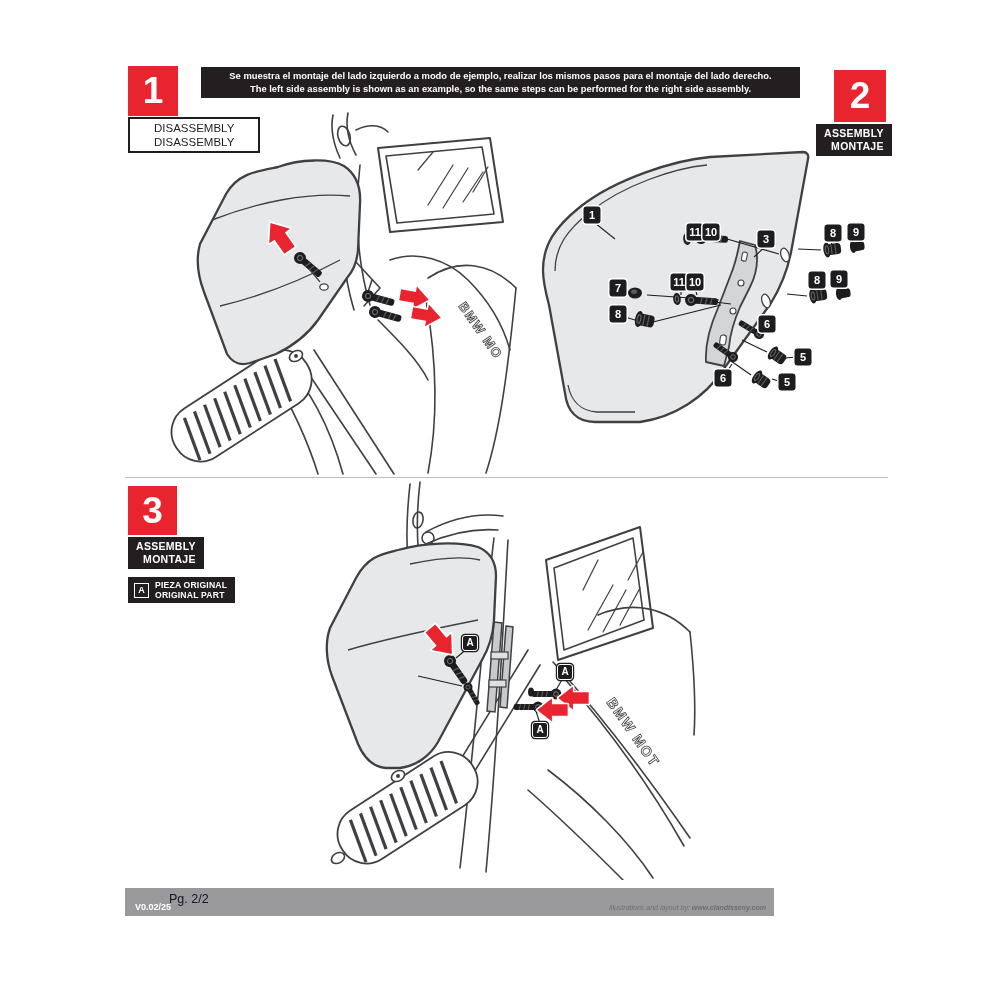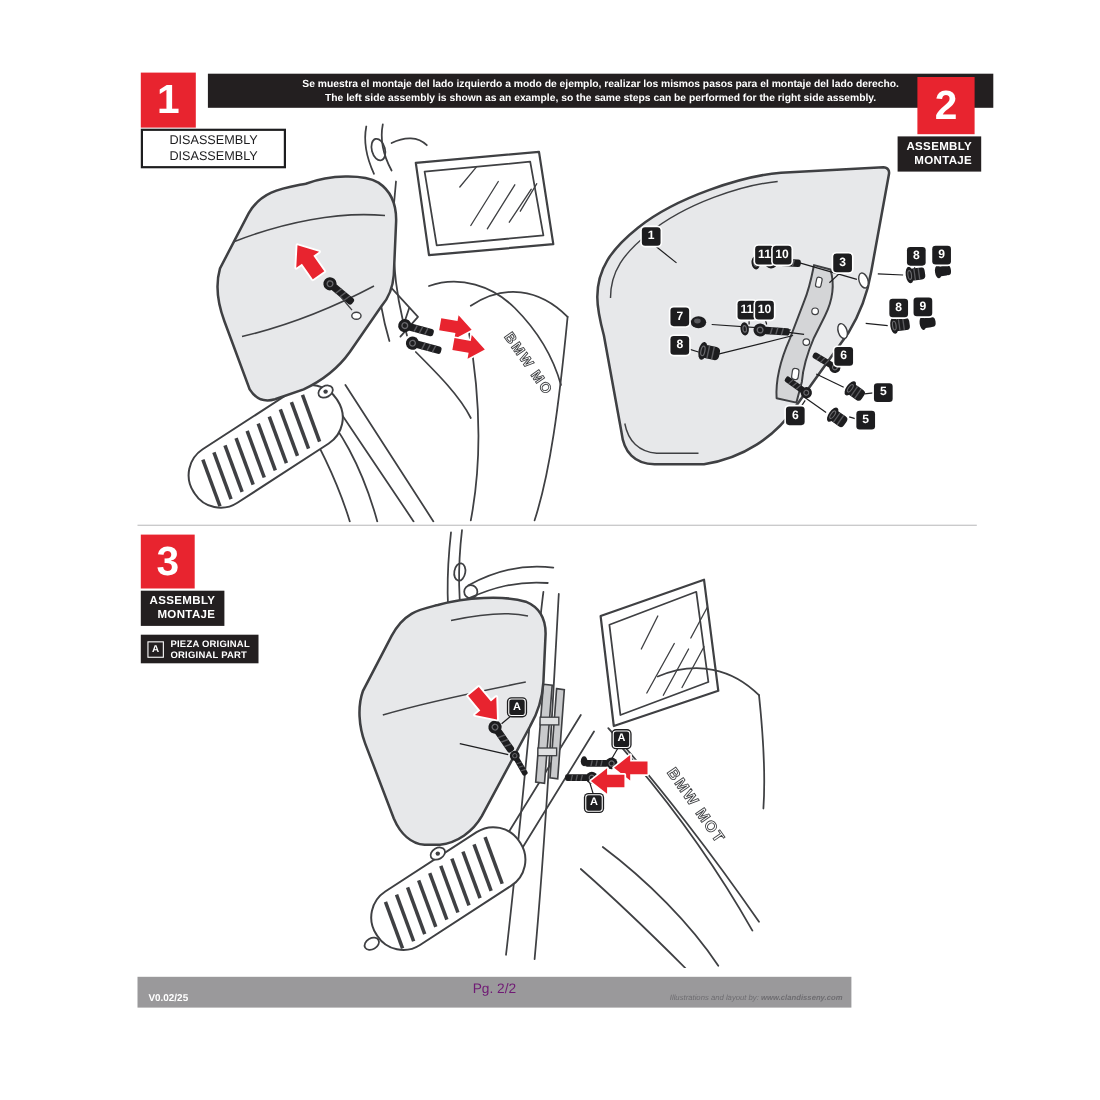--- a/index.html
+++ b/index.html
@@ -1,19 +1,19 @@
 <!DOCTYPE html>
 <html><head>
 <meta charset="utf-8">
 <style>
   html,body{margin:0;padding:0;background:#fff;}
   .page{position:relative;width:1000px;height:1000px;background:#ffffff;overflow:hidden;
         font-family:"Liberation Sans","DejaVu Sans",sans-serif;color:#1d1d1f;}
   
-  .banner{position:absolute;left:189px;top:67px;width:714px;height:29px;background:#231f20;
+  .banner{position:absolute;left:201px;top:67px;width:599px;height:29px;background:#231f20;
           color:#fff;font-size:9.4px;font-weight:bold;text-align:center;line-height:13px;padding-top:2px;}
   
   .step-num{position:absolute;width:50px;height:50px;background:#e8242f;color:#fff;display:flex;
             align-items:center;justify-content:center;font-size:37px;font-weight:bold;}
   .step-label-outline{position:absolute;background:#fff;border:2.5px solid #1d1d1f;color:#1d1d1f;
             font-size:11.5px;font-weight:normal;line-height:14px;padding:2px 24px;white-space:nowrap;}
   .step-label-solid{position:absolute;background:#231f20;color:#fff;font-size:10.5px;font-weight:bold;
             line-height:13px;padding:3px 8px;text-align:right;white-space:nowrap;letter-spacing:.3px;}
   .legend{position:absolute;background:#231f20;color:#fff;display:flex;align-items:center;gap:6px;
             padding:3px 8px 3px 6px;}
@@ -26,21 +26,21 @@
   
   .co{position:absolute;min-width:17px;height:17px;box-sizing:border-box;padding:0 2px;background:#1d1d1f;
       color:#fff;font-size:11px;font-weight:bold;display:flex;align-items:center;justify-content:center;
       border-radius:3px;transform:translate(-50%,-50%);box-shadow:0 0 0 1.5px #ffffff;line-height:1;}
   .co-a{border:1.2px solid #fff;box-shadow:0 0 0 1.2px #1d1d1f;min-width:16px;height:16px;font-size:10px;}
   
   .divider{position:absolute;left:125px;top:477px;width:763px;height:1px;background:#bdbdbf;}
   
   .footer{position:absolute;left:125px;top:888px;width:649px;height:28px;background:#9a999b;}
   .footer .ver{position:absolute;left:10px;bottom:4px;color:#fff;font-size:9px;font-weight:bold;}
-  .footer .pg{position:absolute;left:0;right:0;top:4px;text-align:center;color:#701a75;font-size:12.5px;}
+  .footer .pg{position:absolute;left:0;right:0;top:4px;color:#0f172a;font-size:12.5px;padding-left:44px;}
   .footer .credit{position:absolute;right:8px;bottom:5px;color:#6e6d71;font-size:7px;font-style:italic;}
   .footer .credit b{font-style:italic;}
 </style>
 </head>
 <body>
 
 <div class="page">
 
   <svg width="0" height="0" style="position:absolute">
     <defs>

